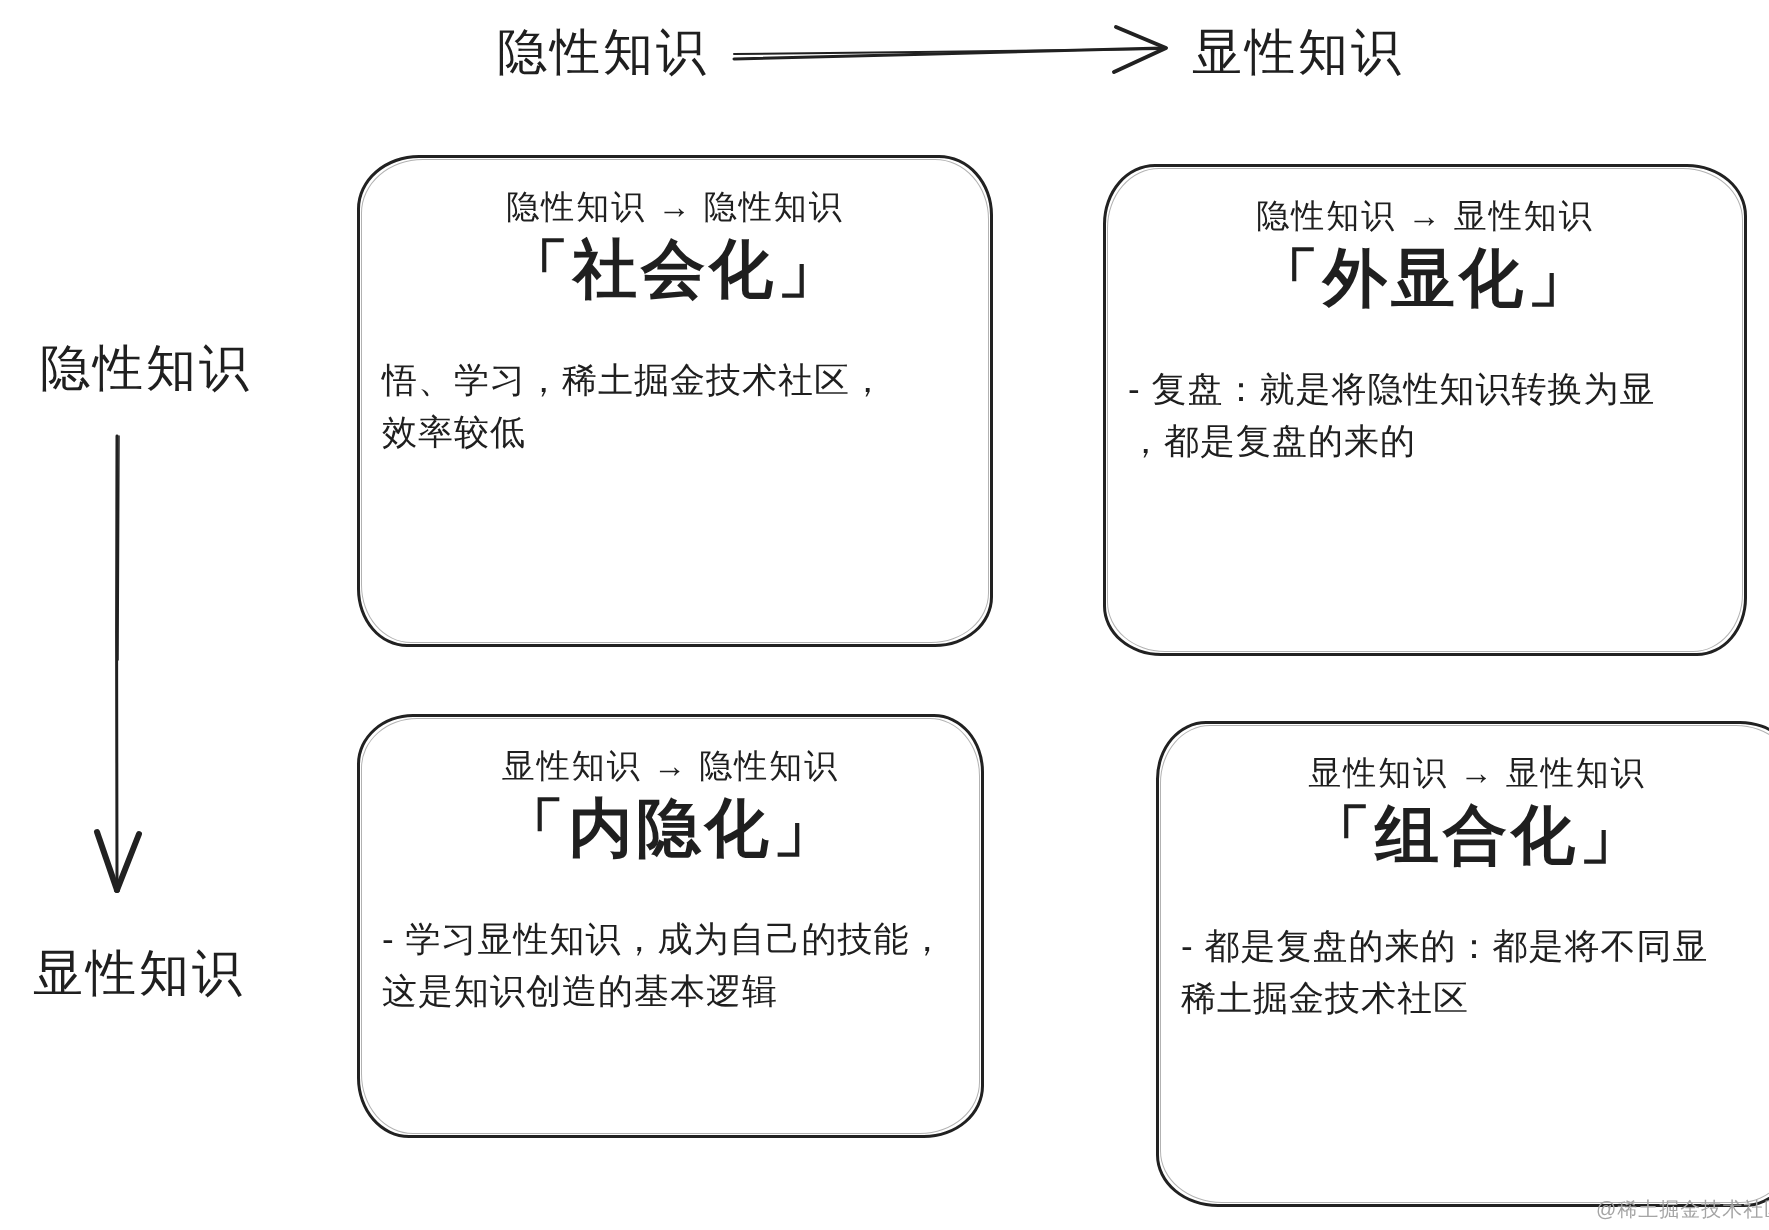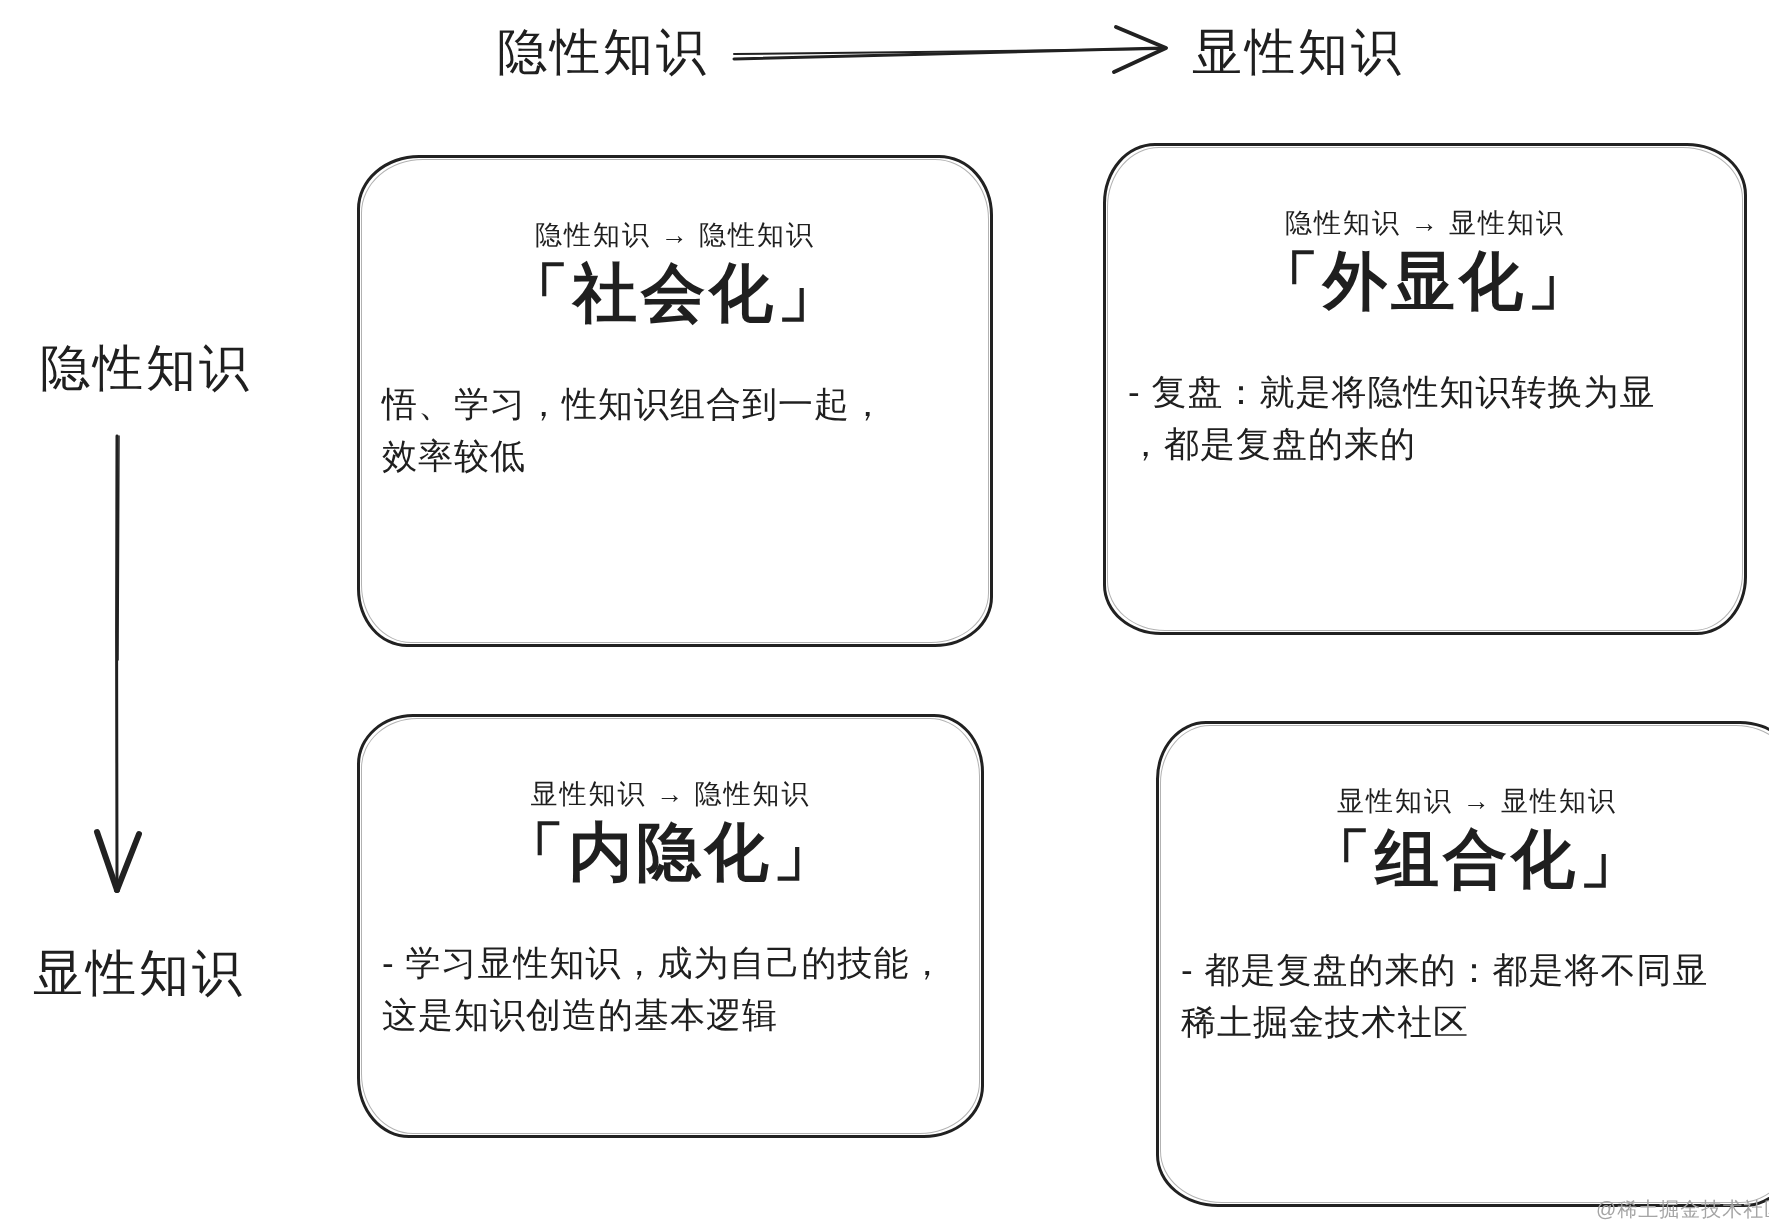--- a/index.html
+++ b/index.html
@@ -41,29 +41,29 @@
   .box::after {
     content: "";
     position: absolute;
     inset: 1px;
     border: 1px solid rgba(33,33,33,0.35);
     border-radius: inherit;
     pointer-events: none;
   }
   .box-tl { left: 357px; top: 155px; width: 636px; height: 492px;
             border-radius: 62px 54px 58px 50px / 54px 60px 50px 58px; }
-  .box-tr { left: 1103px; top: 143px; width: 644px; height: 492px;
+  .box-tr { left: 1103px; top: 164px; width: 644px; height: 492px;
             border-radius: 52px 60px 50px 58px / 60px 52px 58px 50px; }
   .box-bl { left: 357px; top: 714px; width: 627px; height: 424px;
             border-radius: 56px 50px 60px 52px / 50px 58px 52px 60px; }
   .box-br { left: 1156px; top: 721px; width: 642px; height: 486px;
             border-radius: 50px 58px 54px 62px / 58px 50px 60px 52px; }
   .box-header {
-    margin-top: 60px;
-    font-size: 27px;
+    margin-top: 28px;
+    font-size: 33px;
     line-height: 1.3;
     letter-spacing: 2px;
     white-space: nowrap;
     text-align: center;
   }
   .box-title {
     font-size: 64px;
     line-height: 80px;
     font-weight: 600;
     letter-spacing: 4px;
@@ -113,21 +113,21 @@
     <path d="M9,402 L29,460" fill="none" stroke="#212121" stroke-width="6" stroke-linecap="round"></path>
     <path d="M51,404 L29,460" fill="none" stroke="#212121" stroke-width="6" stroke-linecap="round"></path>
   </svg>
 
   <div class="axis-label" style="left:33px; top:943px;">显性知识</div>
 
   <div class="box box-tl">
     <div class="box-header">隐性知识 → 隐性知识</div>
     <div class="box-title">「社会化」</div>
     <div class="box-body">
-      <div class="body-line">悟、学习，性知识组合到一起，</div>
+      <div class="body-line">悟、学习，稀土掘金技术社区，</div>
       <div class="body-line">效率较低</div>
     </div>
   </div>
 
   <div class="box box-tr">
     <div class="box-header">隐性知识 → 显性知识</div>
     <div class="box-title">「外显化」</div>
     <div class="box-body">
       <div class="body-line">- 复盘：就是将隐性知识转换为显</div>
       <div class="body-line">，都是复盘的来的</div>

